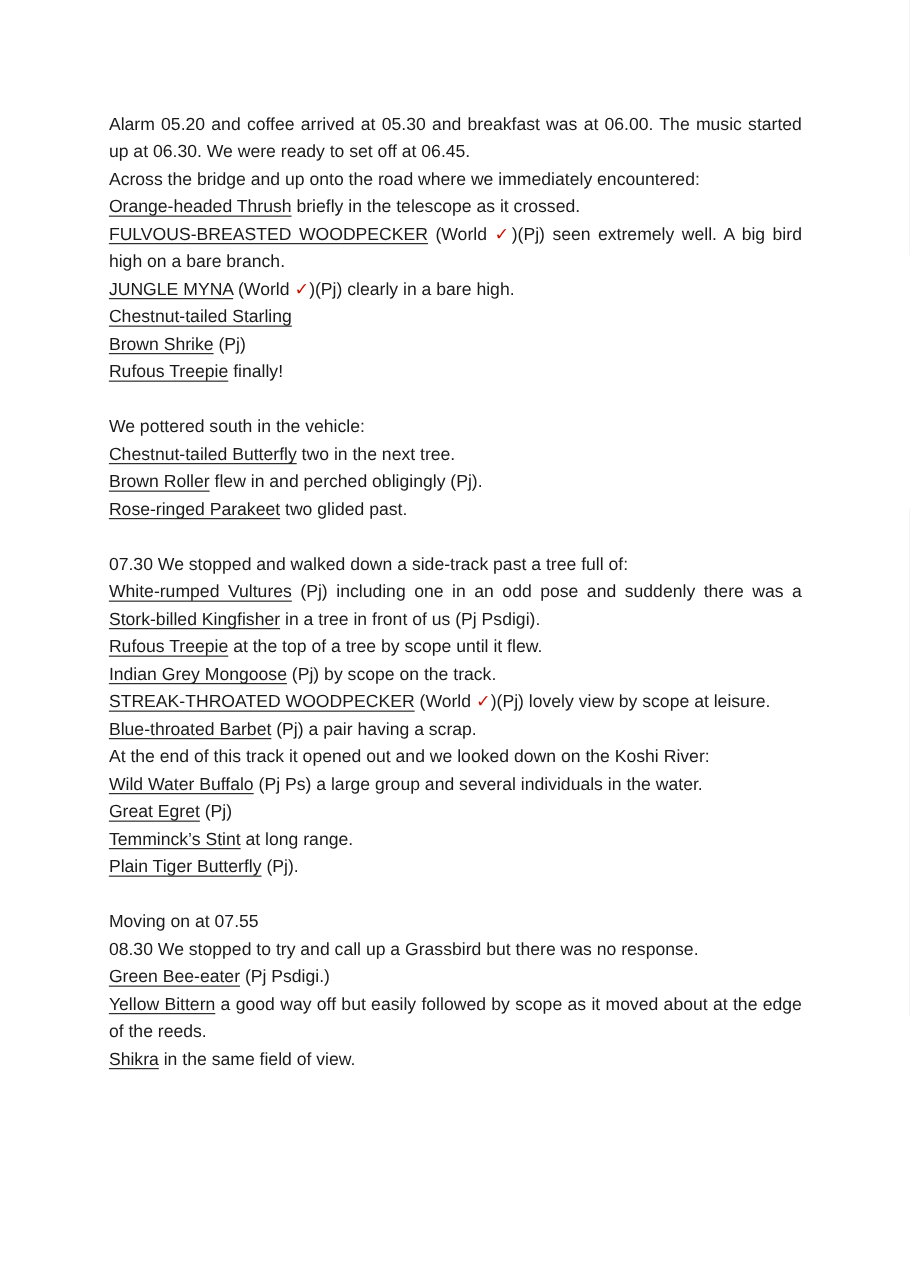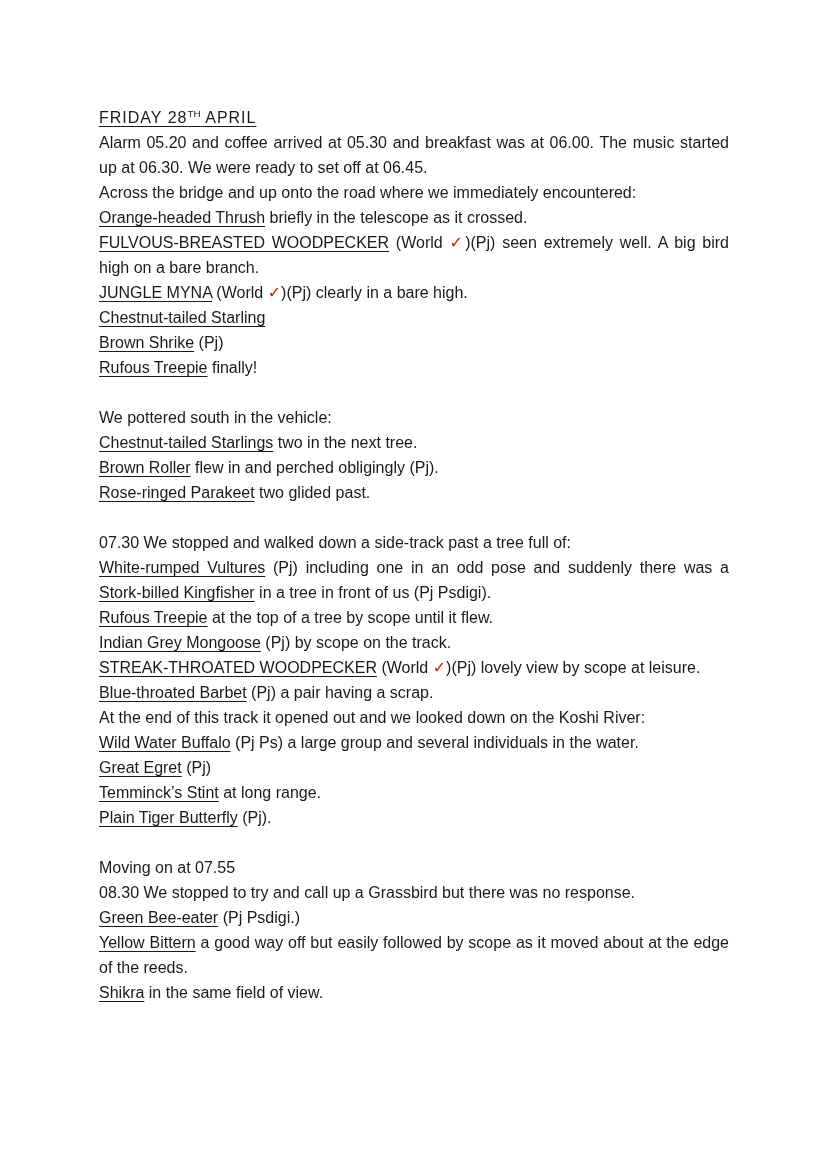--- a/index.html
+++ b/index.html
@@ -52,32 +52,31 @@
     vertical-align: super;
     font-size: 0.62em;
     letter-spacing: 0;
   }
 </style>
 </head>
 <body>
 
 <div class="page" style="background: rgb(255, 255, 255);">
   <div class="content" style="color: rgb(26, 26, 26);">
-      <div class="title"><span class="seg-p">FRIDAY 28</span><span class="seg-sup">TH</span><span class="seg-p"> APRIL</span></div>
       <div class="para"><span class="seg-p">Alarm 05.20 and coffee arrived at 05.30 and breakfast was at 06.00. The music started up at 06.30. We were ready to set off at 06.45.</span></div>
       <div class="para"><span class="seg-p">Across the bridge and up onto the road where we immediately encountered:</span></div>
       <div class="para"><span class="seg-u">Orange-headed Thrush</span><span class="seg-p"> briefly in the telescope as it crossed.</span></div>
       <div class="para"><span class="seg-u">FULVOUS-BREASTED WOODPECKER</span><span class="seg-p"> (World </span><span class="seg-c">✓</span><span class="seg-p">)(Pj) seen extremely well. A big bird high on a bare branch.</span></div>
       <div class="para"><span class="seg-u">JUNGLE MYNA</span><span class="seg-p"> (World </span><span class="seg-c">✓</span><span class="seg-p">)(Pj) clearly in a bare high.</span></div>
       <div class="para"><span class="seg-u">Chestnut-tailed Starling</span></div>
       <div class="para"><span class="seg-u">Brown Shrike</span><span class="seg-p"> (Pj)</span></div>
       <div class="para"><span class="seg-u">Rufous Treepie</span><span class="seg-p"> finally!</span></div>
       <div class="spacer"></div>
       <div class="para"><span class="seg-p">We pottered south in the vehicle:</span></div>
-      <div class="para"><span class="seg-u">Chestnut-tailed Starlings</span><span class="seg-p"> two in the next tree.</span></div>
+      <div class="para"><span class="seg-u">Chestnut-tailed Butterfly</span><span class="seg-p"> two in the next tree.</span></div>
       <div class="para"><span class="seg-u">Brown Roller</span><span class="seg-p"> flew in and perched obligingly (Pj).</span></div>
       <div class="para"><span class="seg-u">Rose-ringed Parakeet</span><span class="seg-p"> two glided past.</span></div>
       <div class="spacer"></div>
       <div class="para"><span class="seg-p">07.30 We stopped and walked down a side-track past a tree full of:</span></div>
       <div class="para"><span class="seg-u">White-rumped Vultures</span><span class="seg-p"> (Pj) including one in an odd pose and suddenly there was a </span><span class="seg-u">Stork-billed Kingfisher</span><span class="seg-p"> in a tree in front of us (Pj Psdigi).</span></div>
       <div class="para"><span class="seg-u">Rufous Treepie</span><span class="seg-p"> at the top of a tree by scope until it flew.</span></div>
       <div class="para"><span class="seg-u">Indian Grey Mongoose</span><span class="seg-p"> (Pj) by scope on the track.</span></div>
       <div class="para"><span class="seg-u">STREAK-THROATED WOODPECKER</span><span class="seg-p"> (World </span><span class="seg-c">✓</span><span class="seg-p">)(Pj) lovely view by scope at leisure.</span></div>
       <div class="para"><span class="seg-u">Blue-throated Barbet</span><span class="seg-p"> (Pj) a pair having a scrap.</span></div>
       <div class="para"><span class="seg-p">At the end of this track it opened out and we looked down on the Koshi River:</span></div>

